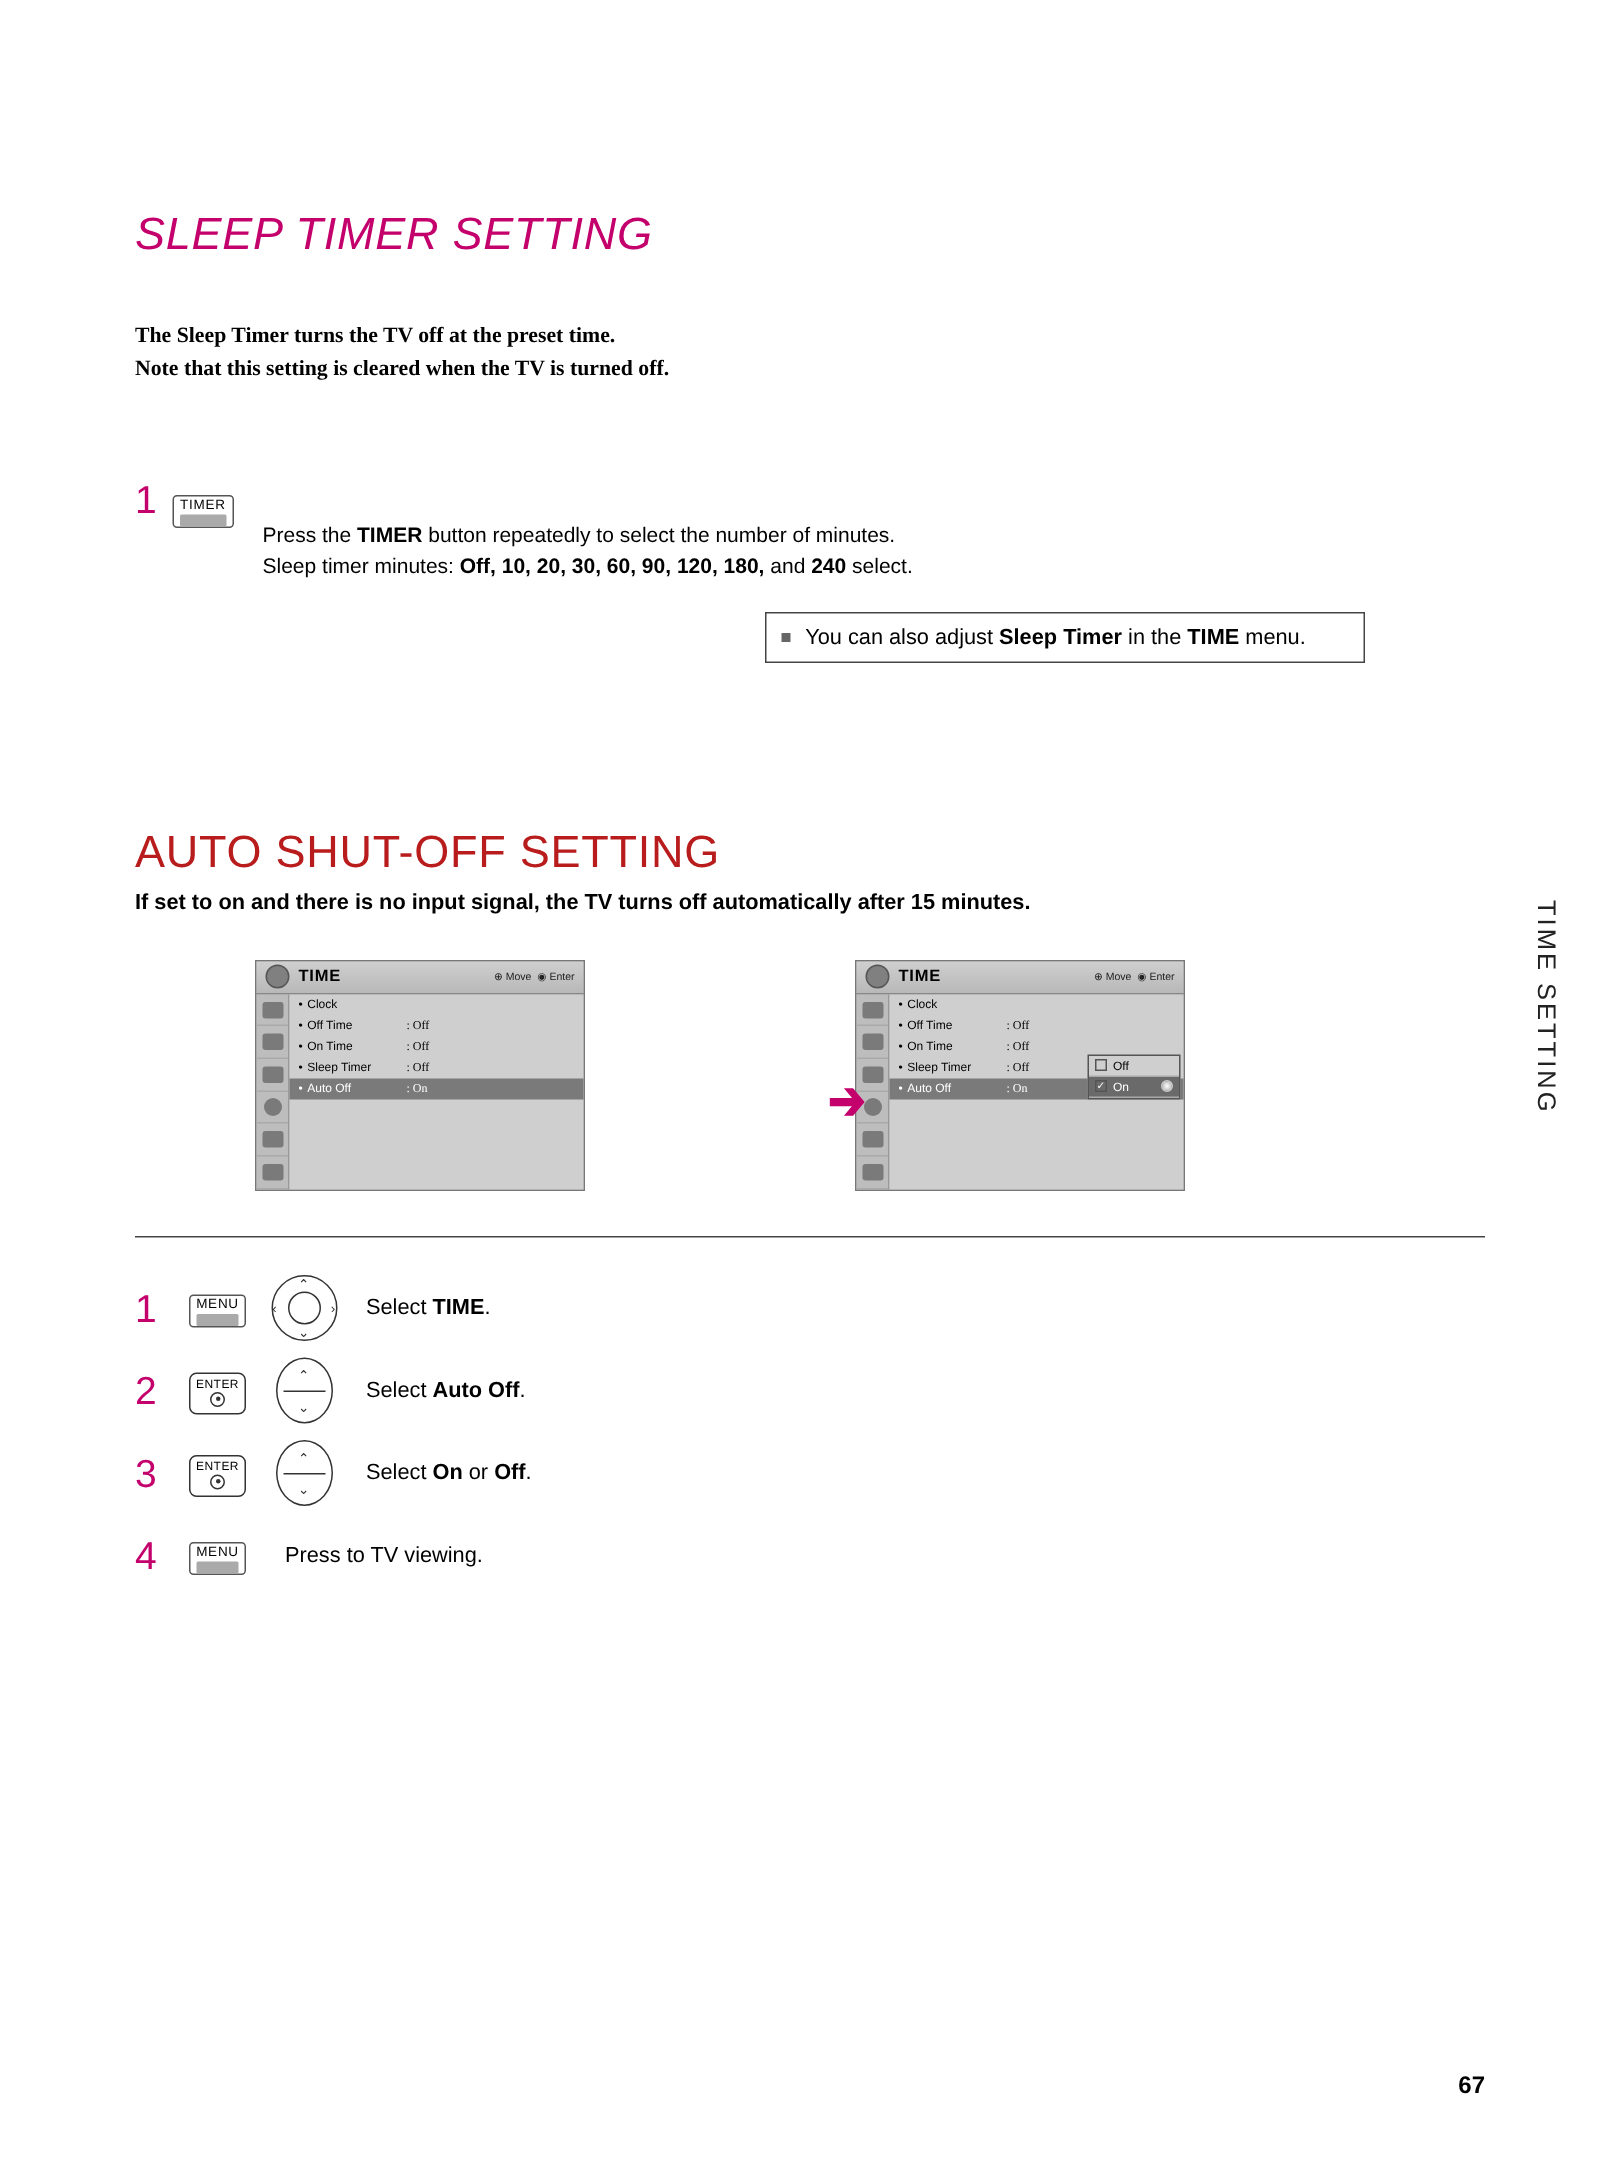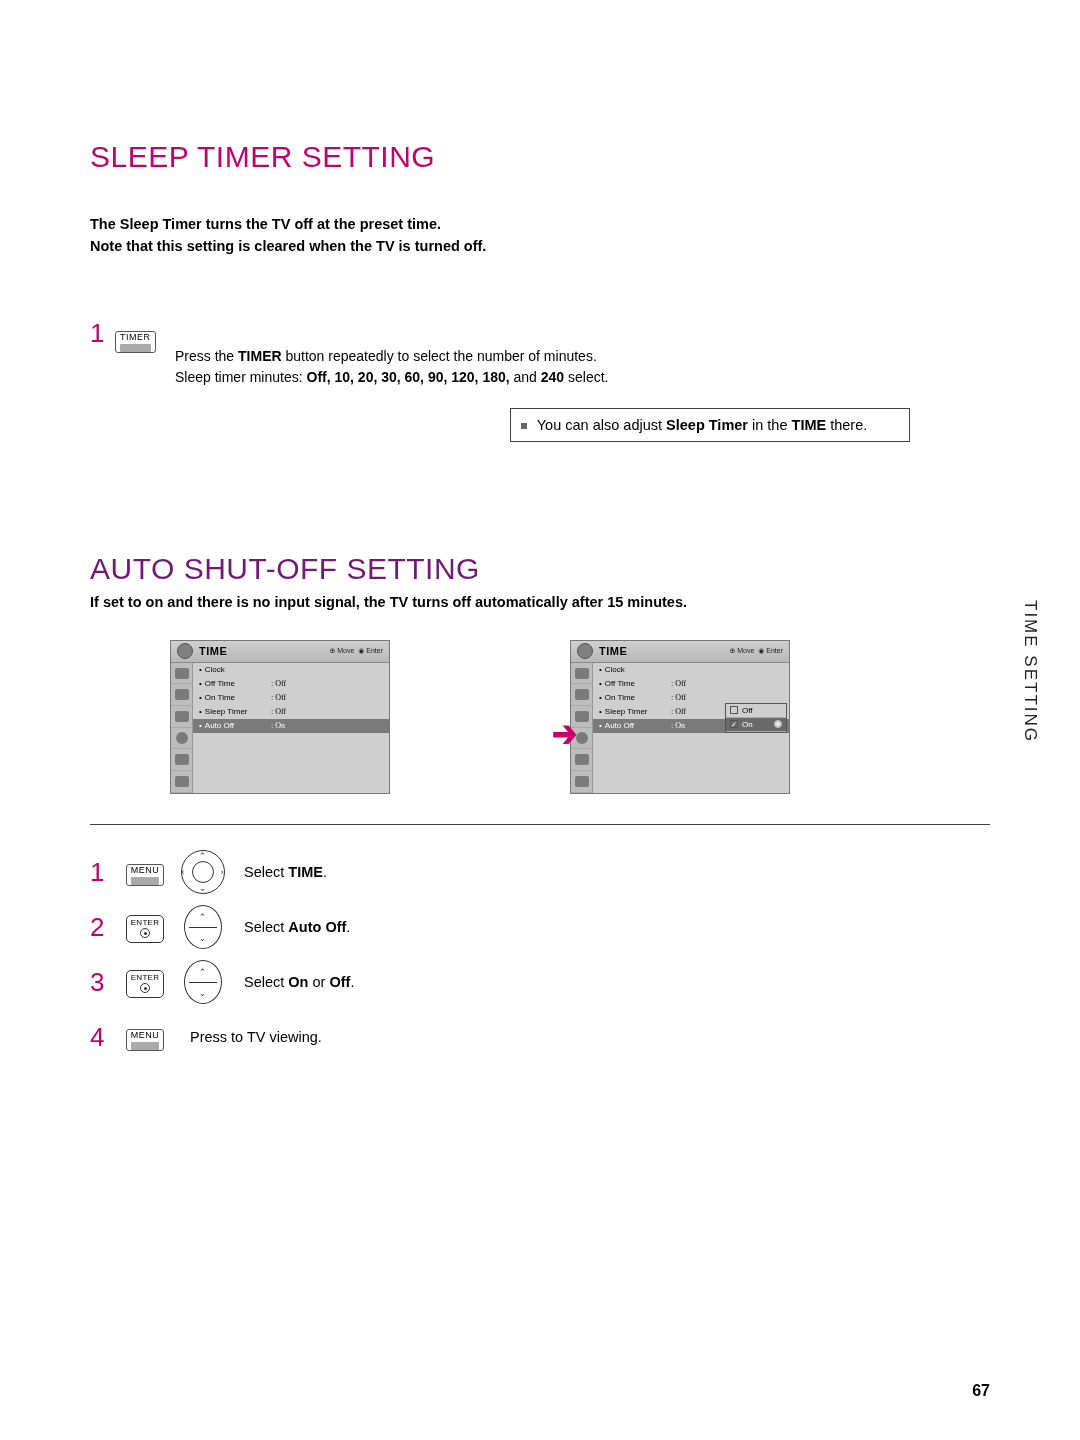--- a/index.html
+++ b/index.html
@@ -1,30 +1,30 @@
 <!DOCTYPE html>
 <html><head>
 <meta charset="utf-8">
 <style>
   * { margin: 0; padding: 0; box-sizing: border-box; }
   body { font-family: Arial, Helvetica, sans-serif; background: #fff; width: 1080px; height: 1440px; position: relative; }
   .page { padding: 140px 90px 0 90px; position: relative; height: 100%; }
-  .h1 { color: #C3006B; font-size: 30px; font-weight: 500; letter-spacing: 0.5px; margin-bottom: 40px; }
-  .intro { font-size: 14.5px; font-weight: bold; line-height: 1.5; margin-bottom: 60px; }
+  .h1 { color: #C3006B; font-size: 30px; font-weight: 500; letter-spacing: 0.5px; margin-bottom: 40px; font-style: italic; }
+  .intro { font-size: 14.5px; font-weight: bold; line-height: 1.5; margin-bottom: 60px; font-family: Liberation Serif, serif; }
   .step-num { color: #C3006B; font-size: 26px; font-weight: 500; position: absolute; }
   .timer-row { position: relative; margin-bottom: 20px; }
   .timer-row .step-num { left: 0; top: 0; }
   .timer-btn-wrap { position: absolute; left: 25px; top: 8px; }
   .btn-box { display: inline-block; border: 1px solid #555; border-radius: 3px; padding: 1px 6px 0 6px; font-size: 9px; letter-spacing: 0.5px; text-align: center; line-height: 1; }
   .btn-box.wide { padding: 1px 4px 0 4px; }
   .btn-box .bar { background: #aaa; height: 8px; margin-top: 2px; border-radius: 1px; }
   .timer-desc { margin-left: 85px; padding-top: 28px; font-size: 14px; line-height: 1.5; }
   .note-box { border: 1px solid #444; padding: 6px 10px; font-size: 14.5px; width: 400px; margin-left: 420px; margin-top: 10px; line-height: 1.4; text-align: justify; }
   .note-box .bullet { display: inline-block; width: 6px; height: 6px; background: #666; vertical-align: middle; margin-right: 6px; }
-  .section2-title { color: #701a75; font-size: 30px; font-weight: 500; letter-spacing: 0.5px; margin-top: 110px; margin-bottom: 8px; }
+  .section2-title { color: #b91c1c; font-size: 30px; font-weight: 500; letter-spacing: 0.5px; margin-top: 110px; margin-bottom: 8px; }
   .section2-sub { font-size: 14.5px; font-weight: bold; margin-bottom: 30px; }
   .osd-row { display: flex; align-items: center; justify-content: flex-start; gap: 180px; margin-left: 80px; margin-bottom: 30px; position: relative; }
   .arrow-right { position: absolute; left: 382px; top: 76px; color: #C3006B; font-size: 30px; font-weight: bold; transform: scaleY(1.2); }
 
   
   .osd { width: 220px; border: 1px solid #777; background: #b5b5b5; font-size: 9px; }
   .osd-header { display: flex; align-items: center; height: 22px; background: linear-gradient(#cfcfcf,#b8b8b8); border-bottom: 1px solid #888; }
   .osd-header .ico { width: 16px; height: 16px; border-radius: 50%; background: #808080; border: 1px solid #555; margin: 0 6px; }
   .osd-header .ttl { font-weight: bold; font-size: 11px; letter-spacing: 0.5px; }
   .osd-header .right { margin-left: auto; font-size: 7px; color: #222; padding-right: 6px; }
@@ -90,21 +90,21 @@
       </span>
     </div>
     <div class="timer-desc">
       <span>Press the </span><b>TIMER</b><span> button repeatedly to select the number of minutes.</span><br>
       <span>Sleep timer minutes: </span><b>Off, 10, 20, 30, 60, 90, 120, 180,</b><span> and </span><b>240</b><span> select.</span>
     </div>
   </div>
 
   <div class="note-box">
     <span class="bullet"></span>
-    <span>You can also adjust </span><b>Sleep Timer</b><span> in the </span><b>TIME</b><span> there.</span>
+    <span>You can also adjust </span><b>Sleep Timer</b><span> in the </span><b>TIME</b><span> menu.</span>
   </div>
 
   <div class="section2-title">AUTO SHUT-OFF SETTING</div>
   <div class="section2-sub">If set to on and there is no input signal, the TV turns off automatically after 15 minutes.</div>
 
   <div class="osd-row">
 
     <div class="osd">
       <div class="osd-header">
         <div class="ico"></div>

